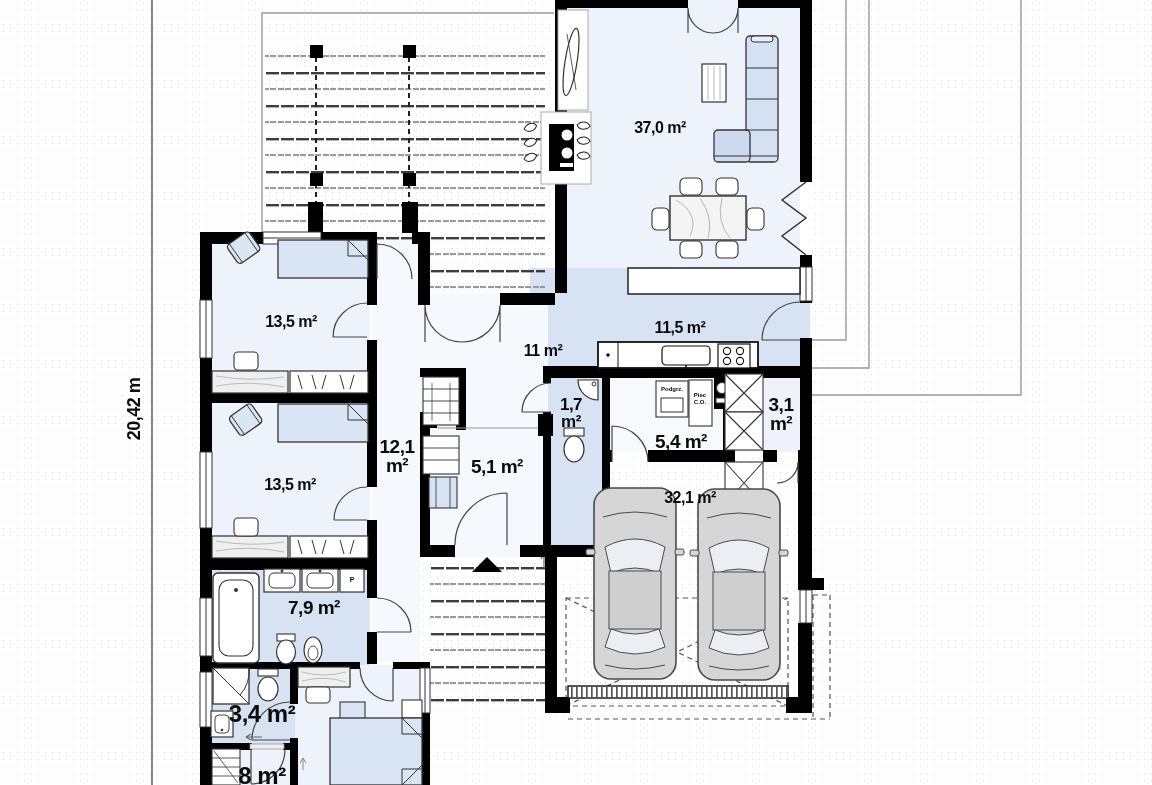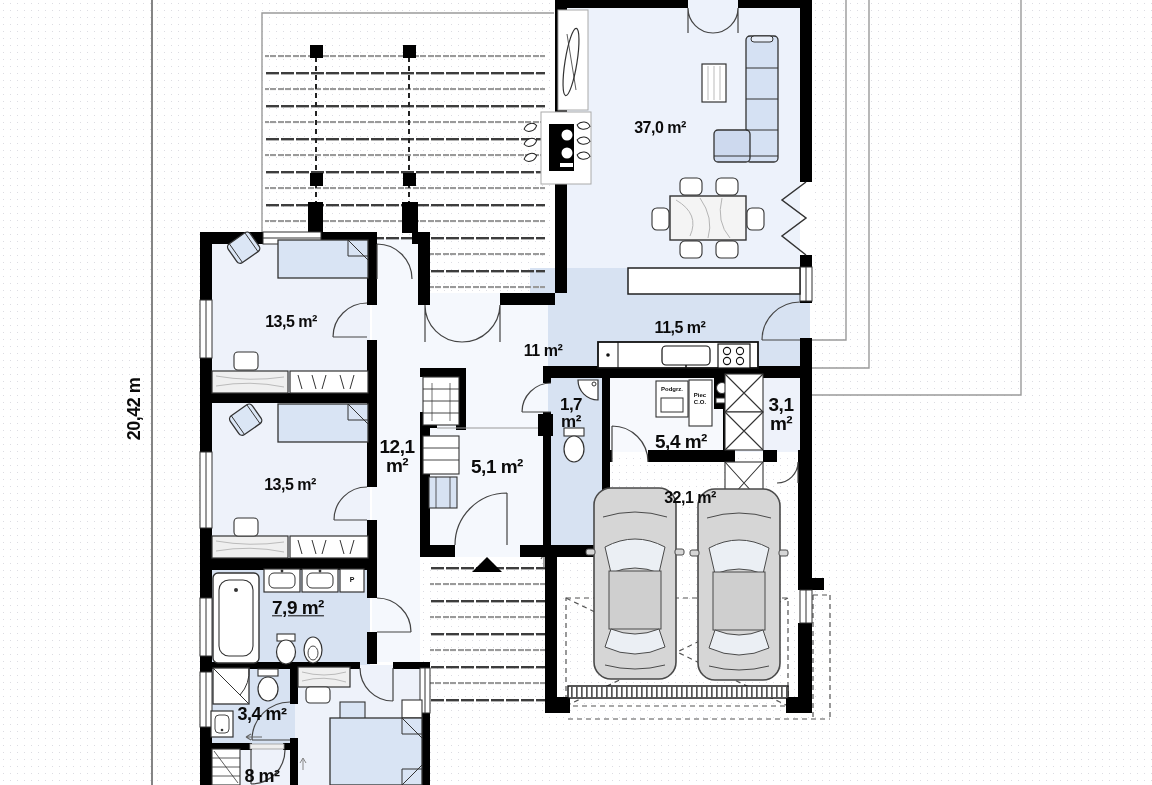--- a/index.html
+++ b/index.html
@@ -11,21 +11,21 @@
     font-family:"Liberation Sans",sans-serif;
   }
   svg{position:absolute;left:0;top:0;}
   .lbl{
     position:absolute;transform:translate(-50%,-50%);
     font-weight:700;color:#0b0b0b;text-align:center;line-height:1.02;
     white-space:nowrap;letter-spacing:-0.5px;
   }
   .lbl.wrap{white-space:normal;}
   .f23{font-size:16px;} .f21{font-size:16px;margin-top:6px;} .f19{font-size:19px;}
-  .f18{font-size:18px;} .f17{font-size:17px;}
+  .f18{font-size:24px;} .f17{font-size:17px;}
   .tiny{font-size:7px;letter-spacing:0;}
   .micro{font-size:6px;letter-spacing:0;line-height:1.1;}
   .dim{
     position:absolute;transform:translate(-50%,-50%) rotate(-90deg);
     font-weight:700;font-size:18px;color:#0b0b0b;white-space:nowrap;letter-spacing:-0.5px;
   }
 </style>
 </head>
 <body>
 
@@ -466,21 +466,21 @@
 <div class="lbl f21" style="left:680px;top:322px;">11,5 m²</div>
 <div class="lbl f21" style="left:543px;top:345px;">11 m²</div>
 <div class="lbl f21" style="left:291px;top:316px;">13,5 m²</div>
 <div class="lbl f21" style="left:290px;top:479px;">13,5 m²</div>
 <div class="lbl f19 wrap" style="left:397px;top:443px;width:54px;margin-top:13px;">12,1 m²</div>
 <div class="lbl f17 wrap" style="left:571px;top:413px;width:40px;">1,7 m²</div>
 <div class="lbl f19" style="left:681px;top:442px;">5,4 m²</div>
 <div class="lbl f19 wrap" style="left:781px;top:414px;width:46px;">3,1 m²</div>
 <div class="lbl f19" style="left:497px;top:467px;">5,1 m²</div>
 <div class="lbl f21" style="left:690px;top:492px;">32,1 m²</div>
-<div class="lbl f19" style="left:298px;top:608px;text-decoration:underline;">7,9 m²</div>
+<div class="lbl f19" style="left:314px;top:608px;">7,9 m²</div>
 <div class="lbl f18" style="left:262px;top:714px;">3,4 m²</div>
 <div class="lbl f18" style="left:262px;top:776px;">8 m²</div>
 <div class="dim" style="left:134px;top:409px;">20,42 m</div>
 <div class="lbl tiny" style="left:352px;top:580px;">P</div>
 <div class="lbl micro" style="left:672px;top:389px;">Podgrz.</div>
 <div class="lbl micro wrap" style="left:700px;top:399px;width:16px;">Piec C.O.</div>
 
 </div>
 
 </body></html>

